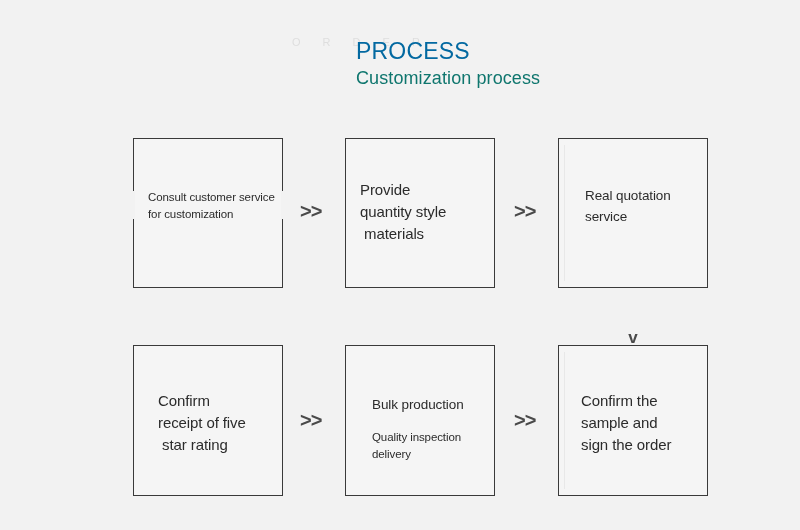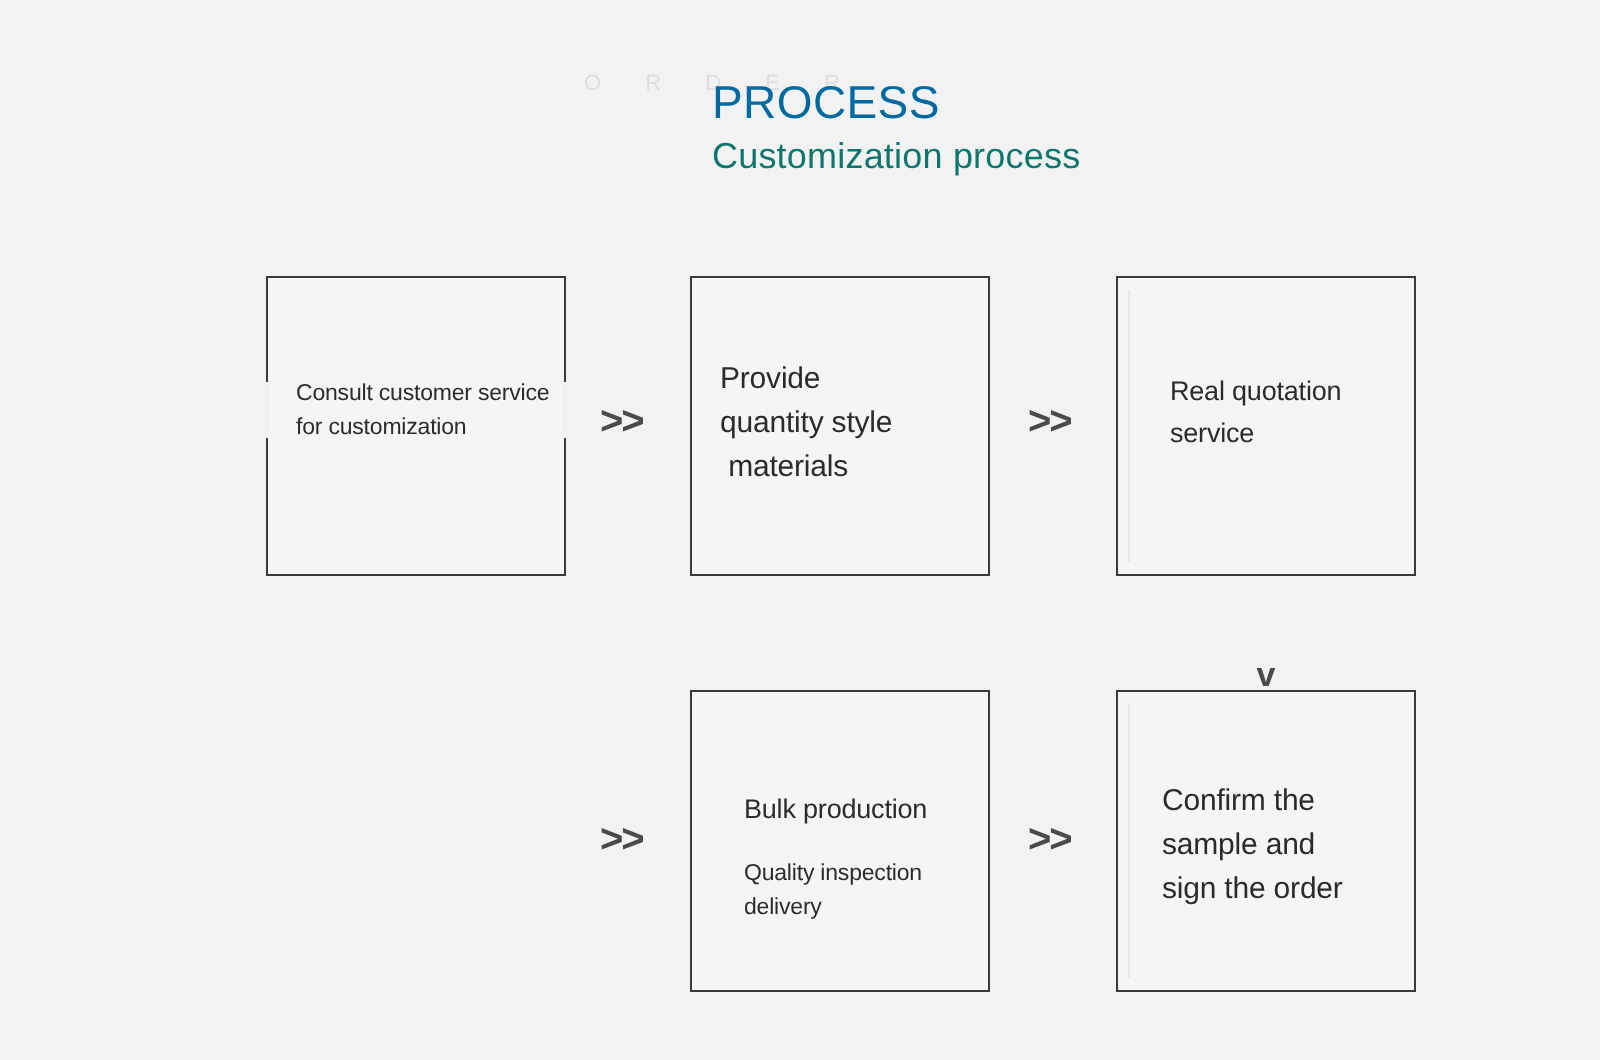--- a/index.html
+++ b/index.html
@@ -158,20 +158,27 @@
       <div class="line">Real quotation</div>
       <div class="line">service</div>
     </div>
   </div>
 
   <div class="arrow-v" style="left:600px; top:305px; width:26px;">
     <span>v</span>
     <span>v</span>
   </div>
 
+  <div class="box" id="box-4" style="left:113px; top:345px; width:150px; height:151px;">
+    <div class="box-text t-lg" style="top:44px; padding-left:24px;">
+      <div class="line">Confirm</div>
+      <div class="line">receipt of five</div>
+      <div class="line"> star rating</div>
+    </div>
+  </div>
 
   <div class="arrow-h" style="left:280px; top:410px;">&gt;&gt;</div>
 
   <div class="box" id="box-5" style="left:325px; top:345px; width:150px; height:151px;">
     <div class="box-text" style="top:48px; padding-left:26px;">
       <div class="t-md">
         <div class="line">Bulk production</div>
       </div>
       <div class="block-gap"></div>
       <div class="t-sm">

